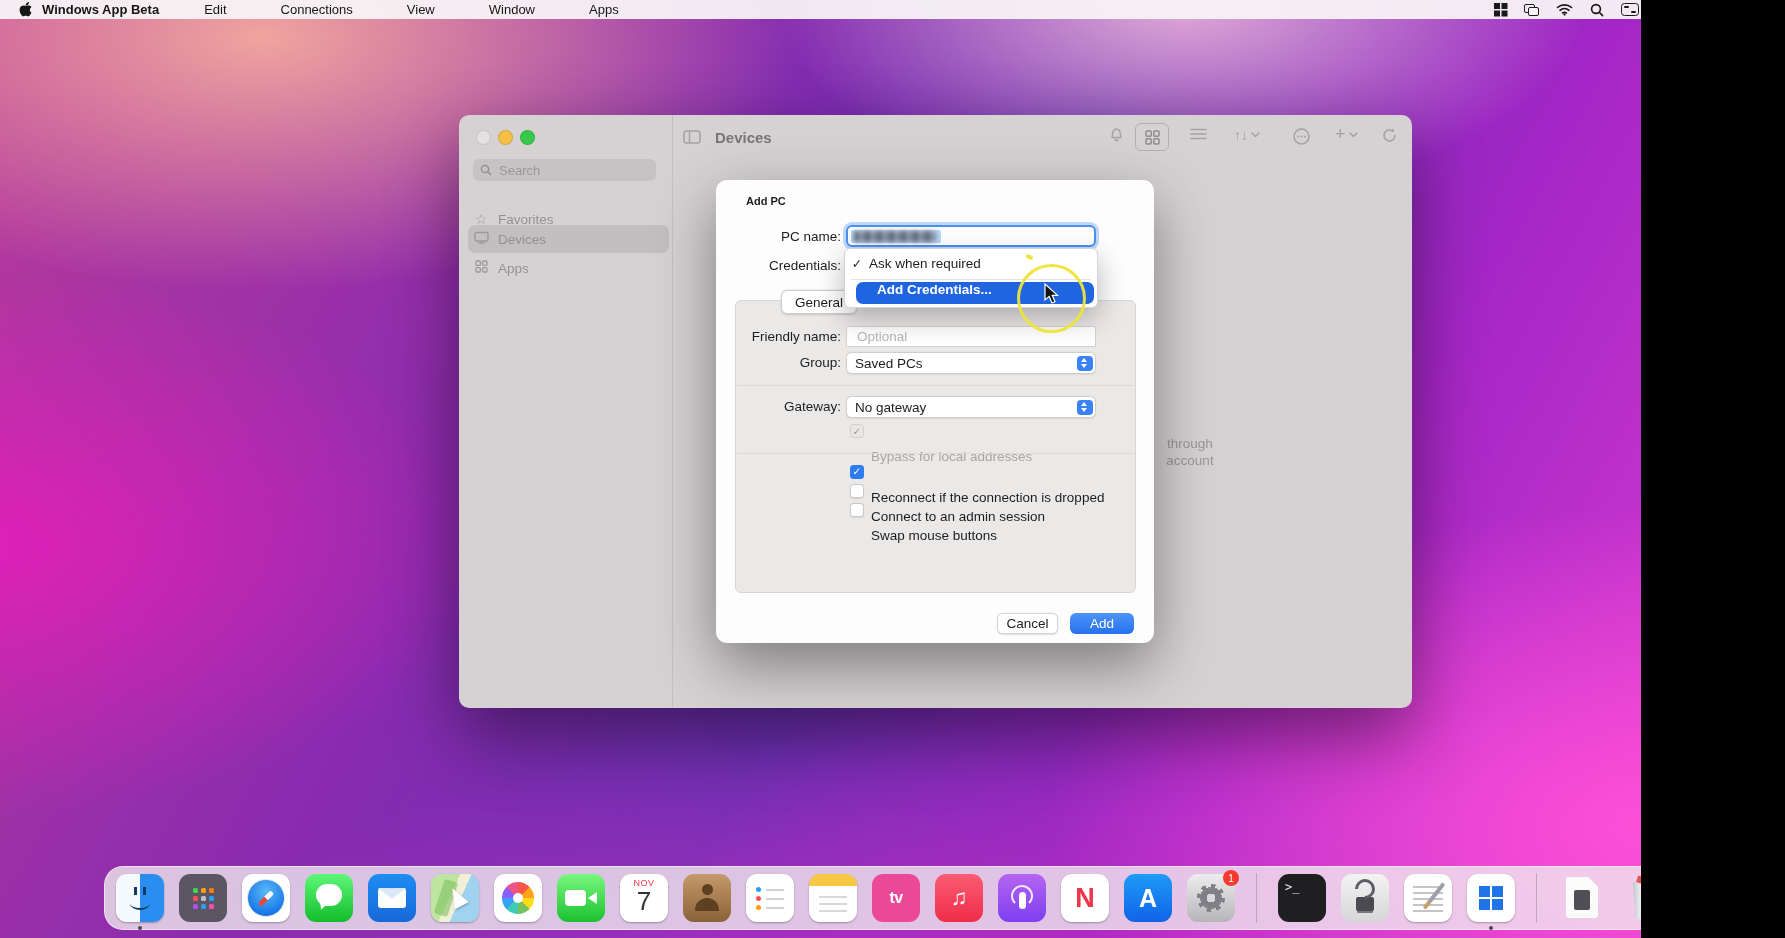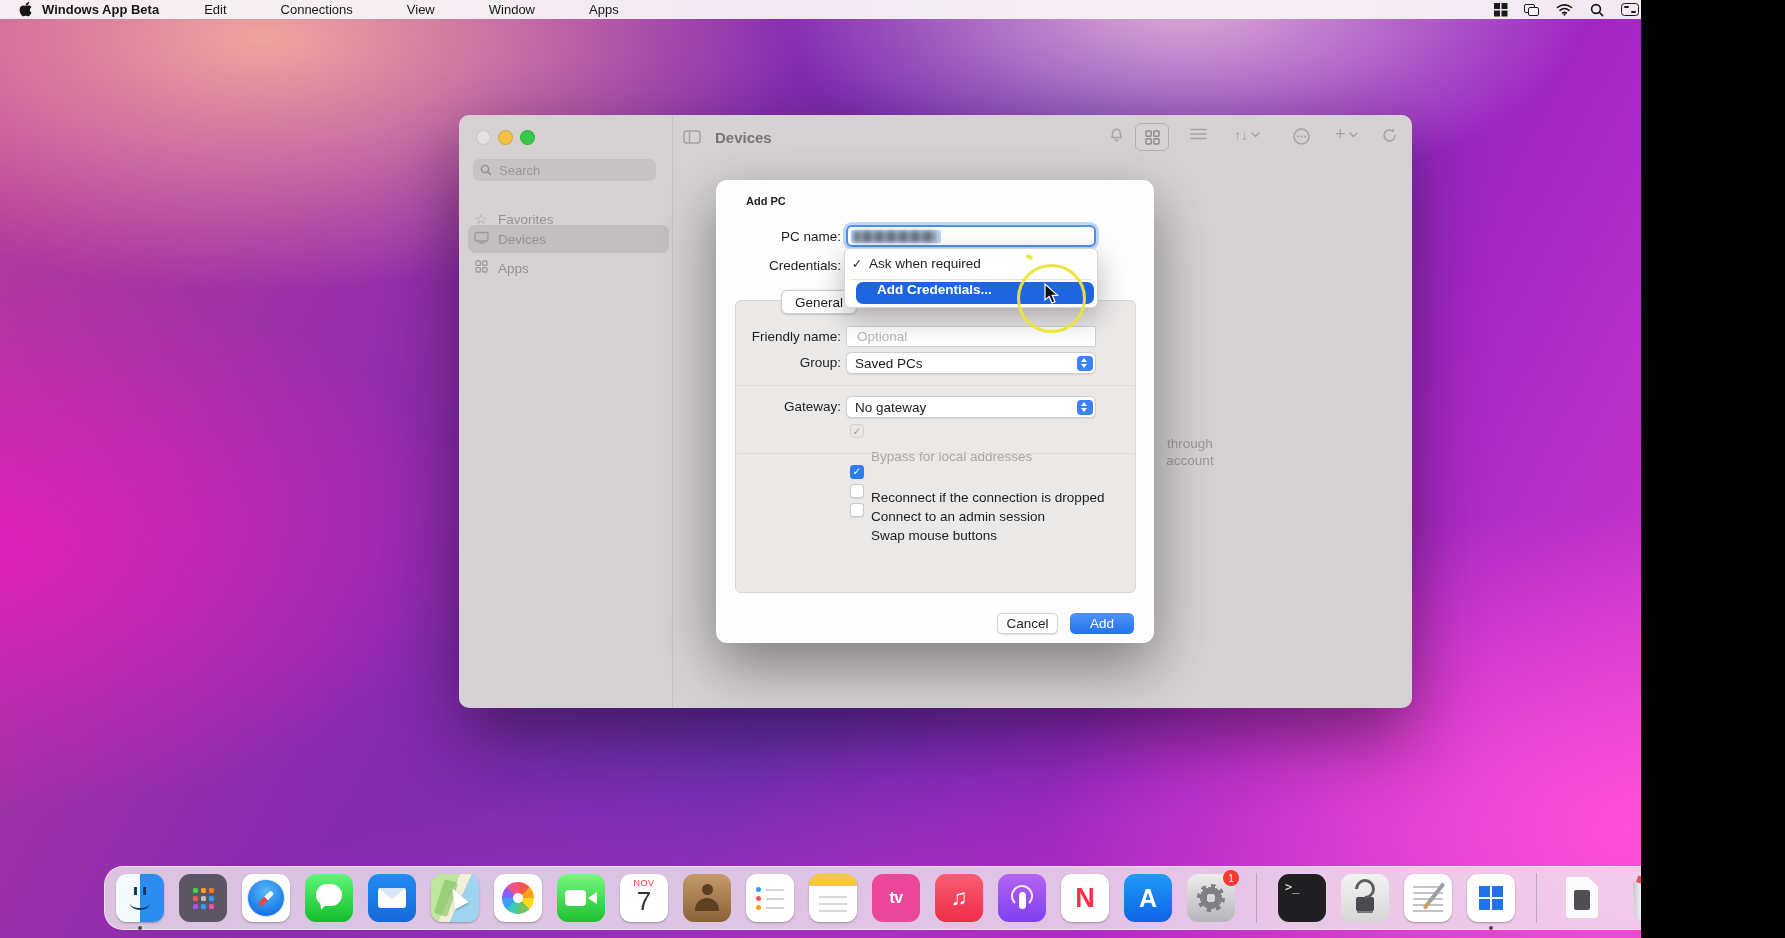--- a/index.html
+++ b/index.html
@@ -86,21 +86,21 @@
   .cb{position:absolute;left:134px;width:14px;height:14px;border-radius:3.5px;box-sizing:border-box;
     font-size:10.5px;line-height:13px;text-align:center;color:#fff;}
   .cb.on{background:#2f7cf0;}
   .cb.off{background:#fff;border:1px solid #c9c7c5;box-shadow:0 .5px 1px rgba(0,0,0,.08);}
   .cb.dis{background:#e9e7e5;border:1px solid #d2d0ce;color:#9b9997;}
   .cb-label{position:absolute;left:155px;margin-top:24px;}
   .cb-label.dim{color:#a8a5a3;}
   .btn{position:absolute;height:21px;border-radius:5.5px;display:flex;align-items:center;justify-content:center;
     font-size:13.5px;box-sizing:border-box;}
   .btn.cancel{left:281px;top:433px;width:61px;background:#fff;border:1px solid #d5d3d1;box-shadow:0 .5px 1.5px rgba(0,0,0,.12);color:#222;}
-  .btn.add{left:354px;top:433px;width:64px;background:linear-gradient(180deg,#4f93f7,#2472ef);color:#fff;}
+  .btn.add{left:354px;top:433px;width:64px;background:linear-gradient(180deg,#4f93f7,#2472ef);color:#fff;border-radius:6px;}
   
   .menu{position:absolute;left:128px;top:68px;width:254px;height:60px;background:#fff;border:1px solid #d7d5d3;
     border-radius:6px;box-shadow:0 10px 28px rgba(0,0,0,.28);z-index:5;box-sizing:border-box;}
   .menu-row1{position:absolute;left:0;top:0;height:29px;width:100%;display:flex;align-items:center;}
   .menu-check{width:24px;text-align:center;font-size:12.5px;color:#222;}
   .menu-sep{position:absolute;left:6px;right:6px;top:30px;height:1px;background:#e6e4e2;}
   .menu-hl{position:absolute;left:3px;right:3px;top:33px;height:22px;background:#2065e0;border-radius:7px;
     display:flex;align-items:flex-start;color:#fff;font-weight:600;padding-left:21px;box-sizing:border-box;margin-left:8px;}
   
   .marker{position:absolute;left:1017px;top:264px;width:63px;height:63px;border:3.5px solid rgba(235,228,56,.95);

